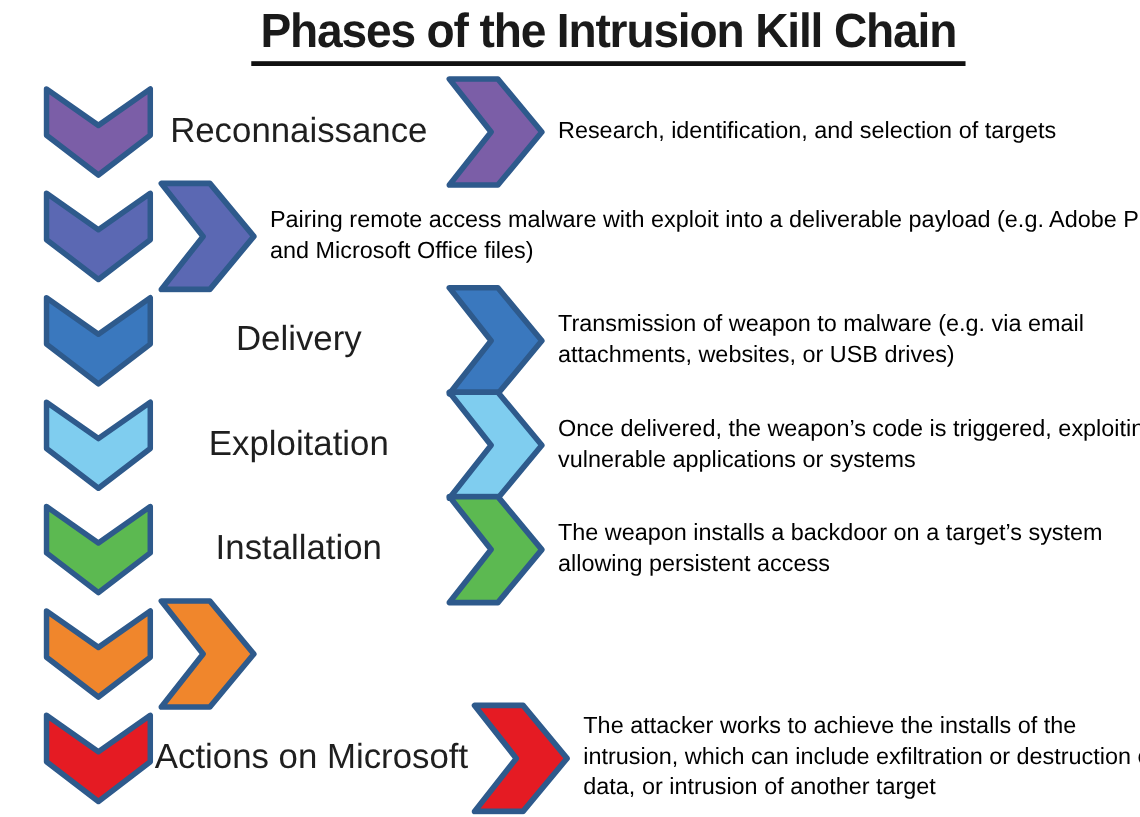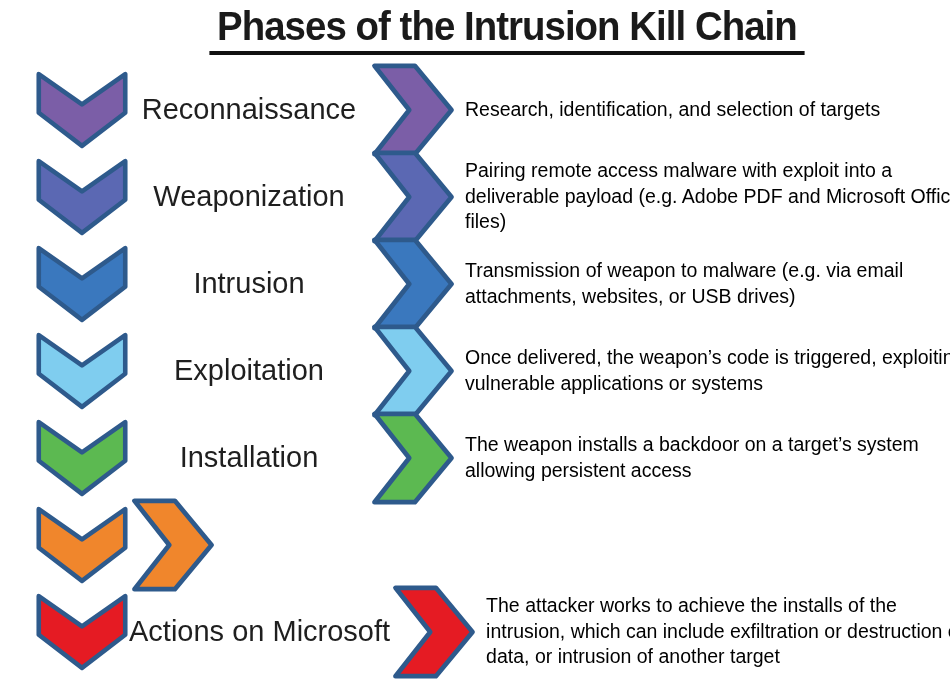--- a/index.html
+++ b/index.html
@@ -98,36 +98,35 @@
     </div>
     <div class="desc">Research, identification, and selection of targets</div>
   </div>
 
   <div class="row">
     <div class="dc-wrap">
       <svg width="92" height="78" viewBox="0 0 100 84" aria-hidden="true">
         <polygon class="shape" points="3,3 50,36 97,3 97,45 50,81 3,45" stroke-width="5" stroke-linejoin="round" fill="#5B68B3" stroke="#2E5A8C"></polygon>
       </svg>
     </div>
-    <div class="phase-label">Weaponization</div>
     <div class="rc-wrap">
       <svg width="86" height="94" viewBox="0 0 88 100" aria-hidden="true">
         <polygon class="shape" points="3,3 46,3 85,50 46,97 3,97 40,50" stroke-width="5" stroke-linejoin="round" fill="#5B68B3" stroke="#2E5A8C"></polygon>
       </svg>
     </div>
     <div class="desc">Pairing remote access malware with exploit into a deliverable payload (e.g. Adobe PDF and Microsoft Office files)</div>
   </div>
 
   <div class="row">
     <div class="dc-wrap">
       <svg width="92" height="78" viewBox="0 0 100 84" aria-hidden="true">
         <polygon class="shape" points="3,3 50,36 97,3 97,45 50,81 3,45" stroke-width="5" stroke-linejoin="round" fill="#3A78BE" stroke="#2E5A8C"></polygon>
       </svg>
     </div>
-    <div class="phase-label">Intrusion</div>
+    <div class="phase-label">Delivery</div>
     <div class="rc-wrap">
       <svg width="86" height="94" viewBox="0 0 88 100" aria-hidden="true">
         <polygon class="shape" points="3,3 46,3 85,50 46,97 3,97 40,50" stroke-width="5" stroke-linejoin="round" fill="#3A78BE" stroke="#2E5A8C"></polygon>
       </svg>
     </div>
     <div class="desc">Transmission of weapon to malware (e.g. via email attachments, websites, or USB drives)</div>
   </div>
 
   <div class="row">
     <div class="dc-wrap">

